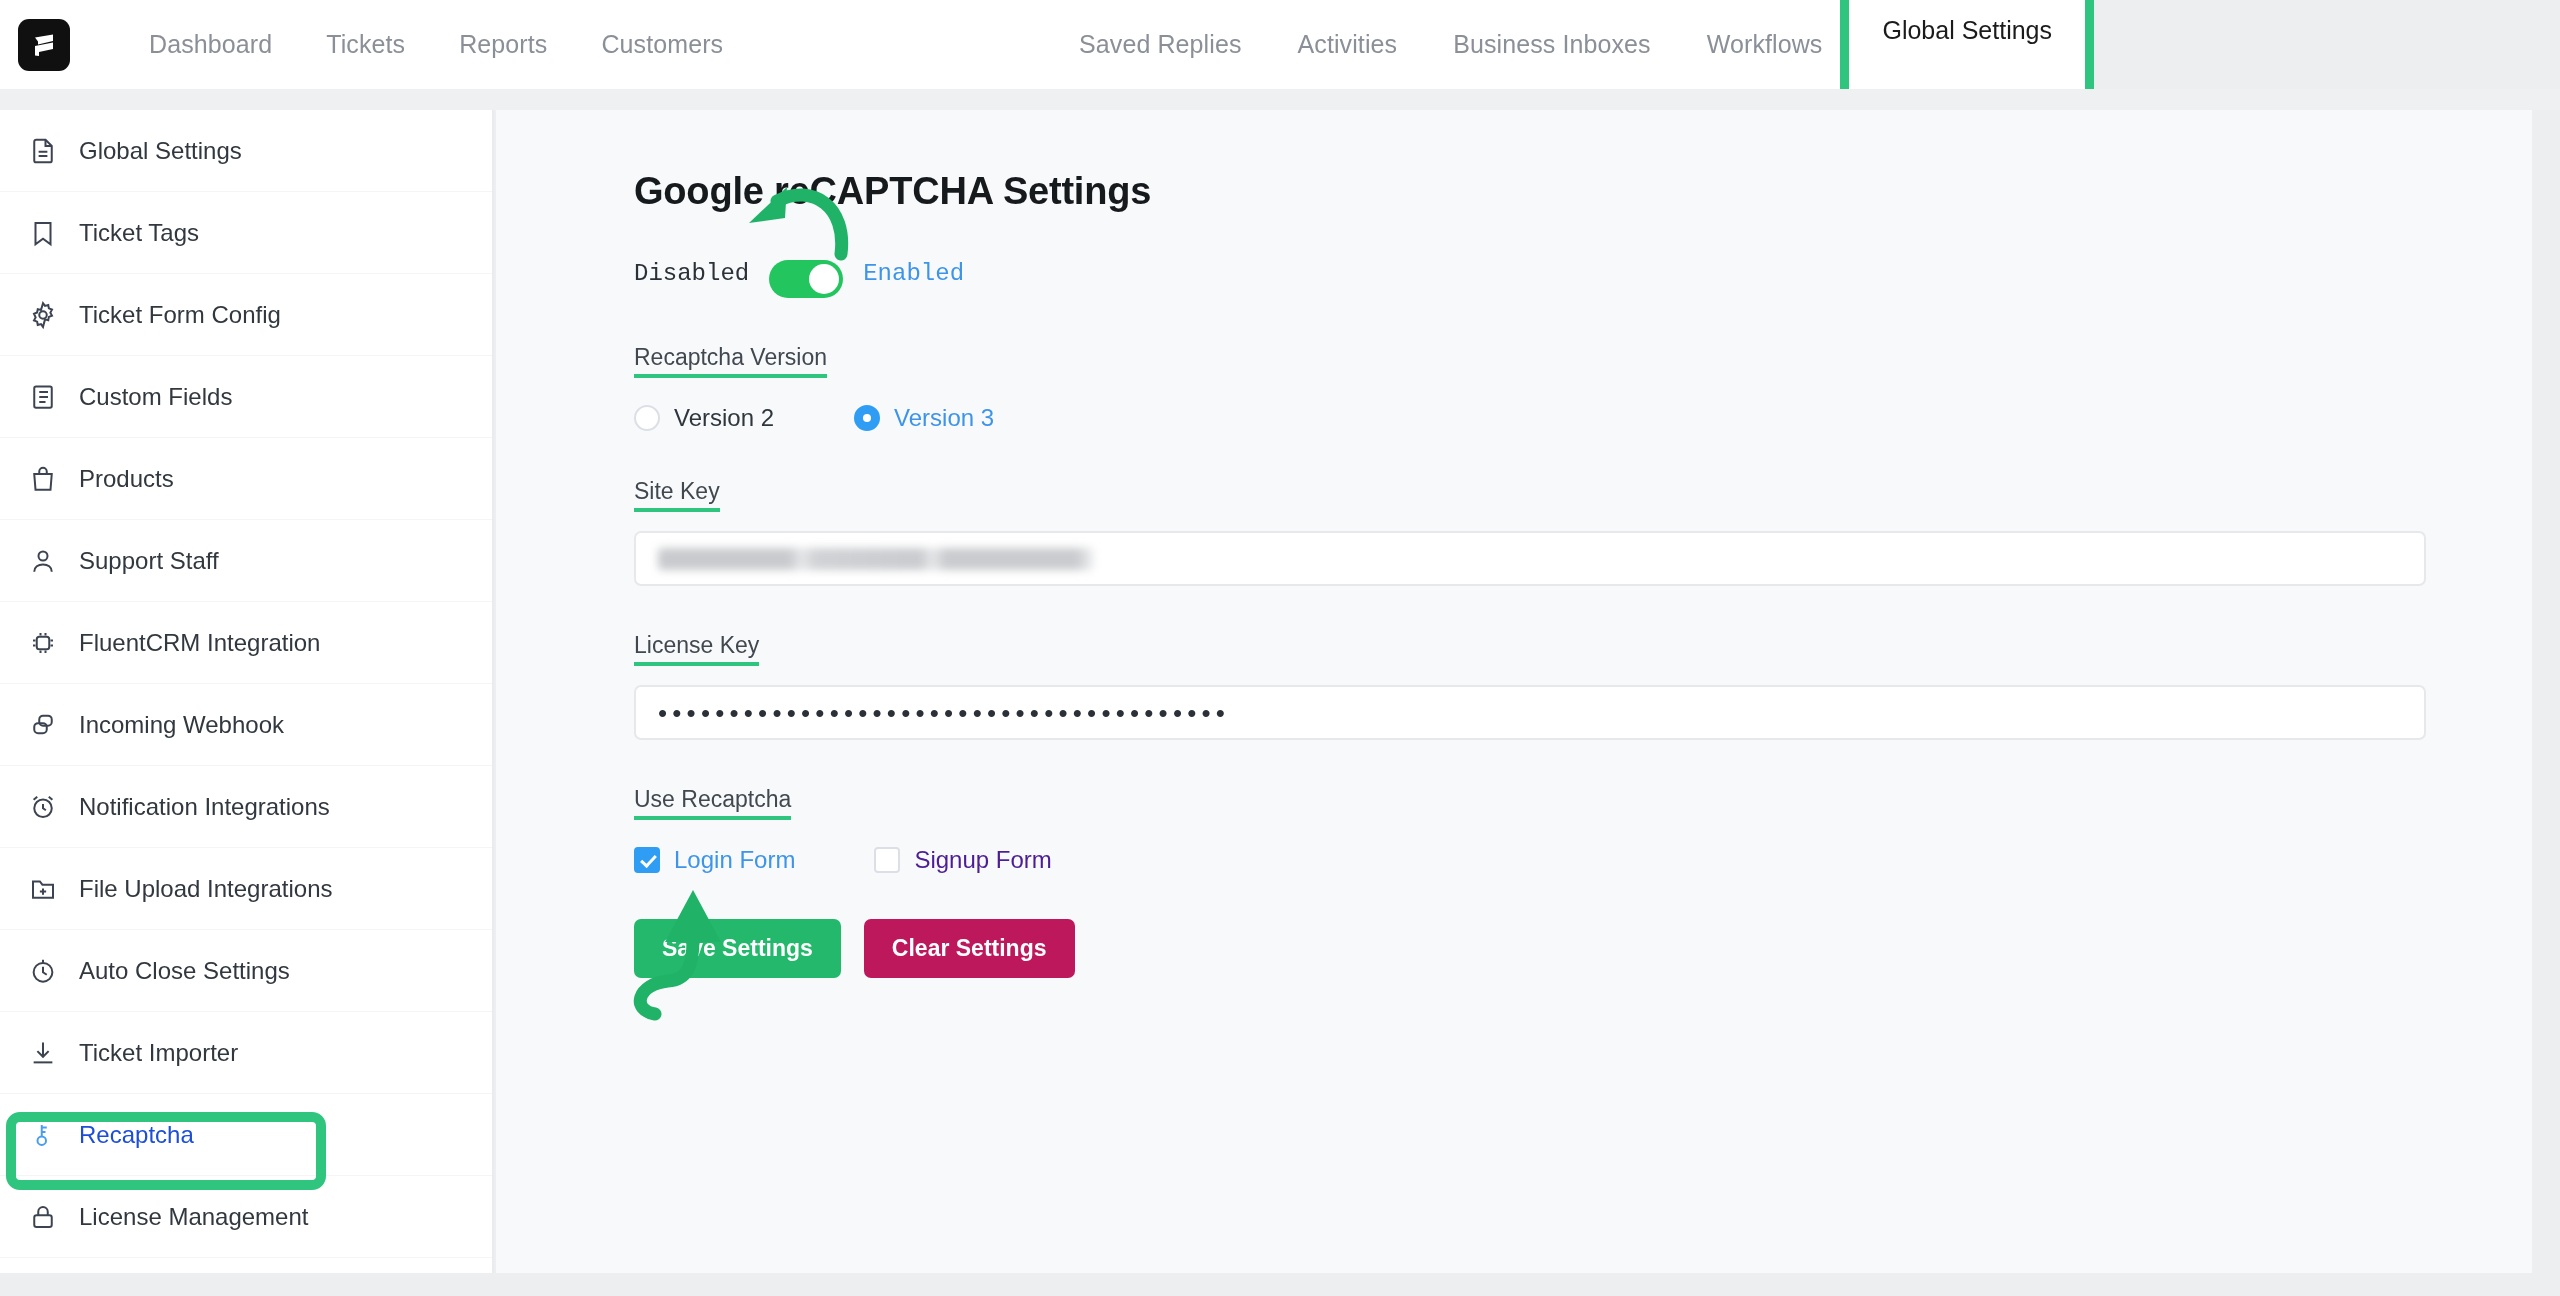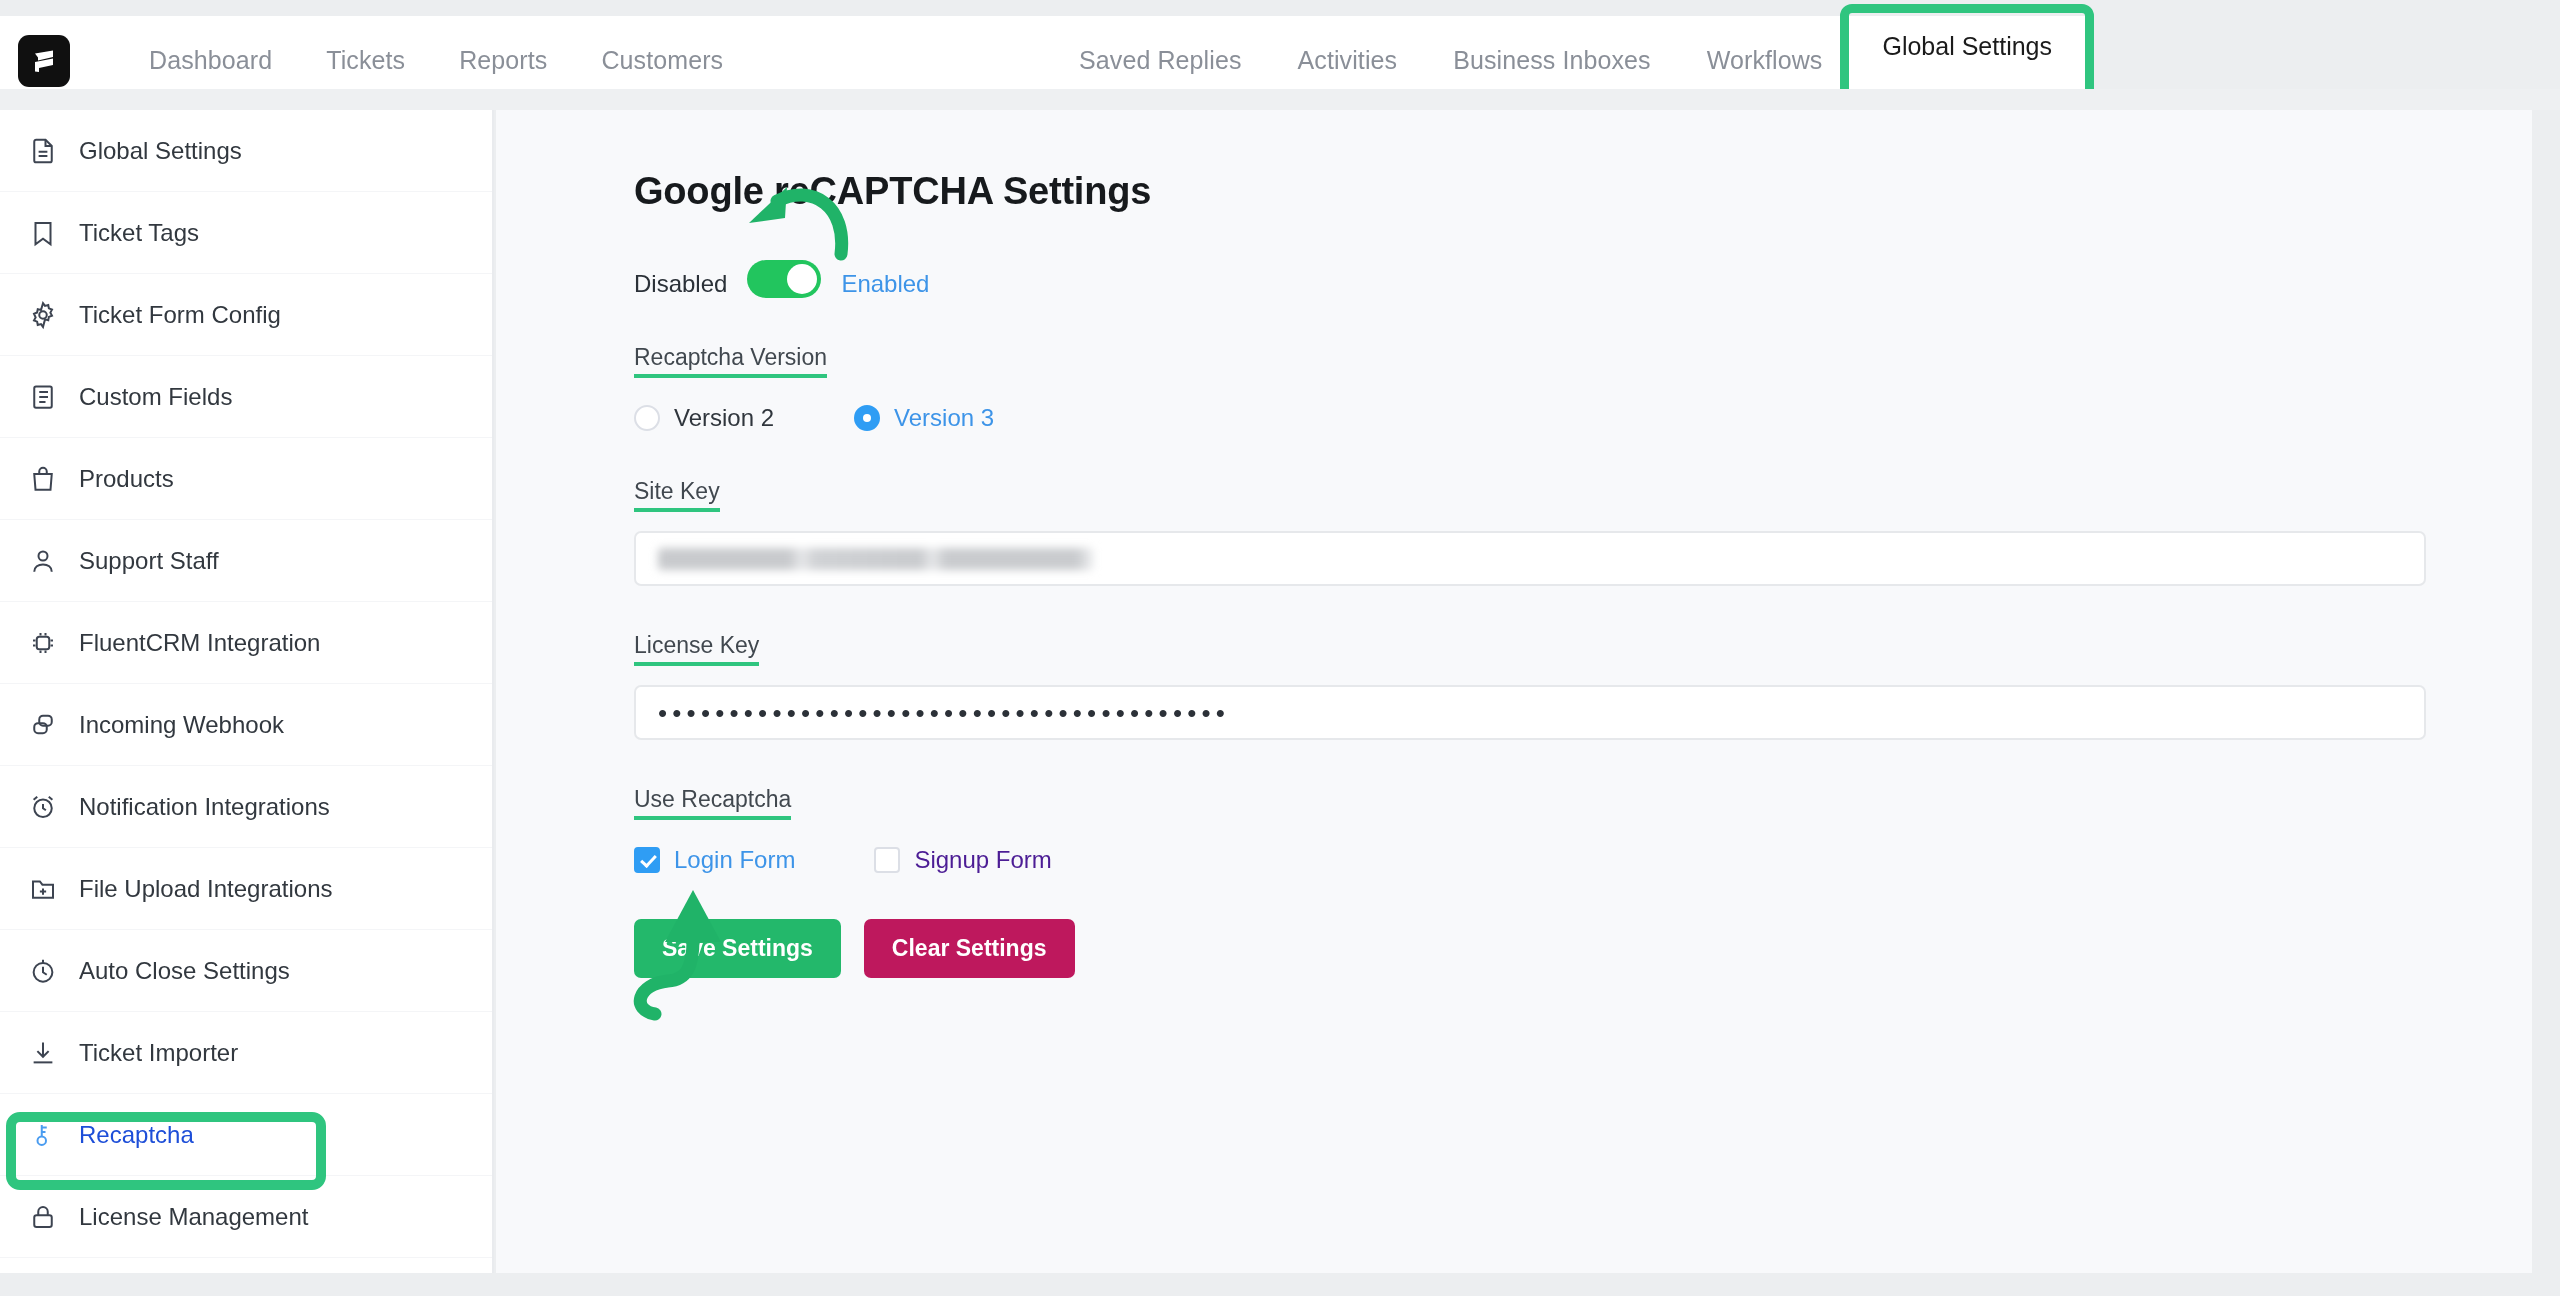--- a/index.html
+++ b/index.html
@@ -5,21 +5,21 @@
   * { box-sizing: border-box; margin: 0; padding: 0; }
   html, body {
     width: 2560px; height: 1296px;
     background: #eceef0;
     font-family: "Liberation Sans", sans-serif;
     overflow: hidden;
   }
 
   
   .topbar {
-    position: absolute; left: 0; top: 16px; width: 2090px; height: 89px;
+    position: absolute; left: 0; top: 0; width: 2090px; height: 89px;
     background: #ffffff;
     display: flex; align-items: center;
   }
   .logo-box {
     width: 52px; height: 52px; margin-left: 18px; margin-right: 52px;
     background: #101010; border-radius: 11px;
     display: flex; align-items: center; justify-content: center;
     flex: 0 0 auto;
   }
   .logo-box svg { display: block; }
@@ -81,22 +81,23 @@
     width: 2036px; height: 1163px;
     background: #f8f9fb;
   }
   .inner { position: relative; padding: 60px 0 0 138px; }
   .page-title {
     font-size: 38px; font-weight: bold; color: #171a1d;
     letter-spacing: -.2px;
   }
 
   .toggle-row {
-    display: flex; align-items: flex-end; gap: 20px;
+    display: flex; align-items: flex-start; gap: 20px;
     margin-top: 47px;
+    font-family: Liberation Mono, monospace;
   }
   .toggle-text { font-size: 24px; color: #2b3138; }
   .toggle-text.on { color: #3d94e8; }
   .switch {
     width: 74px; height: 38px; border-radius: 19px;
     background: #22c55e; position: relative; flex: 0 0 auto;
   }
   .switch .knob {
     position: absolute; right: 4px; top: 4px;
     width: 30px; height: 30px; border-radius: 50%;

